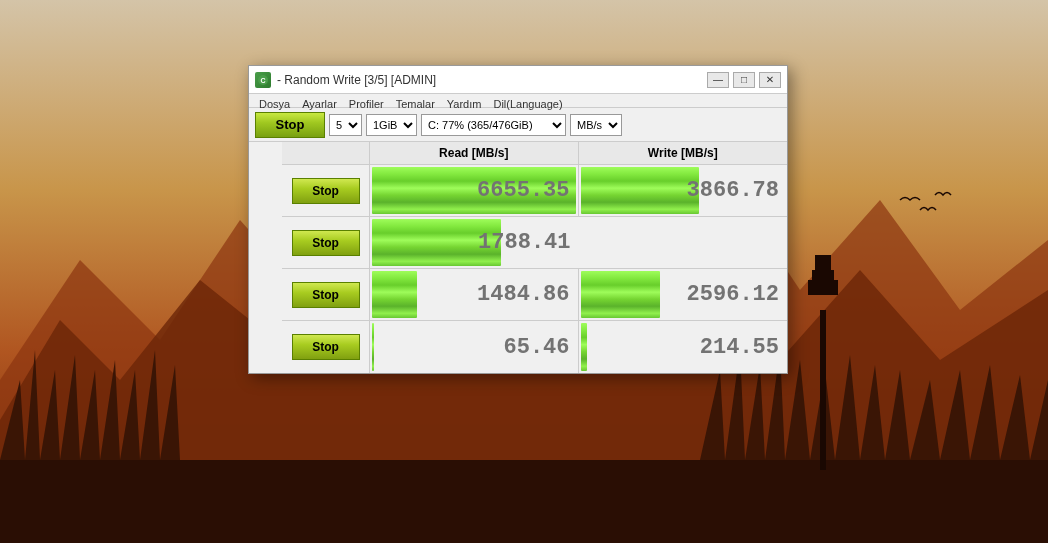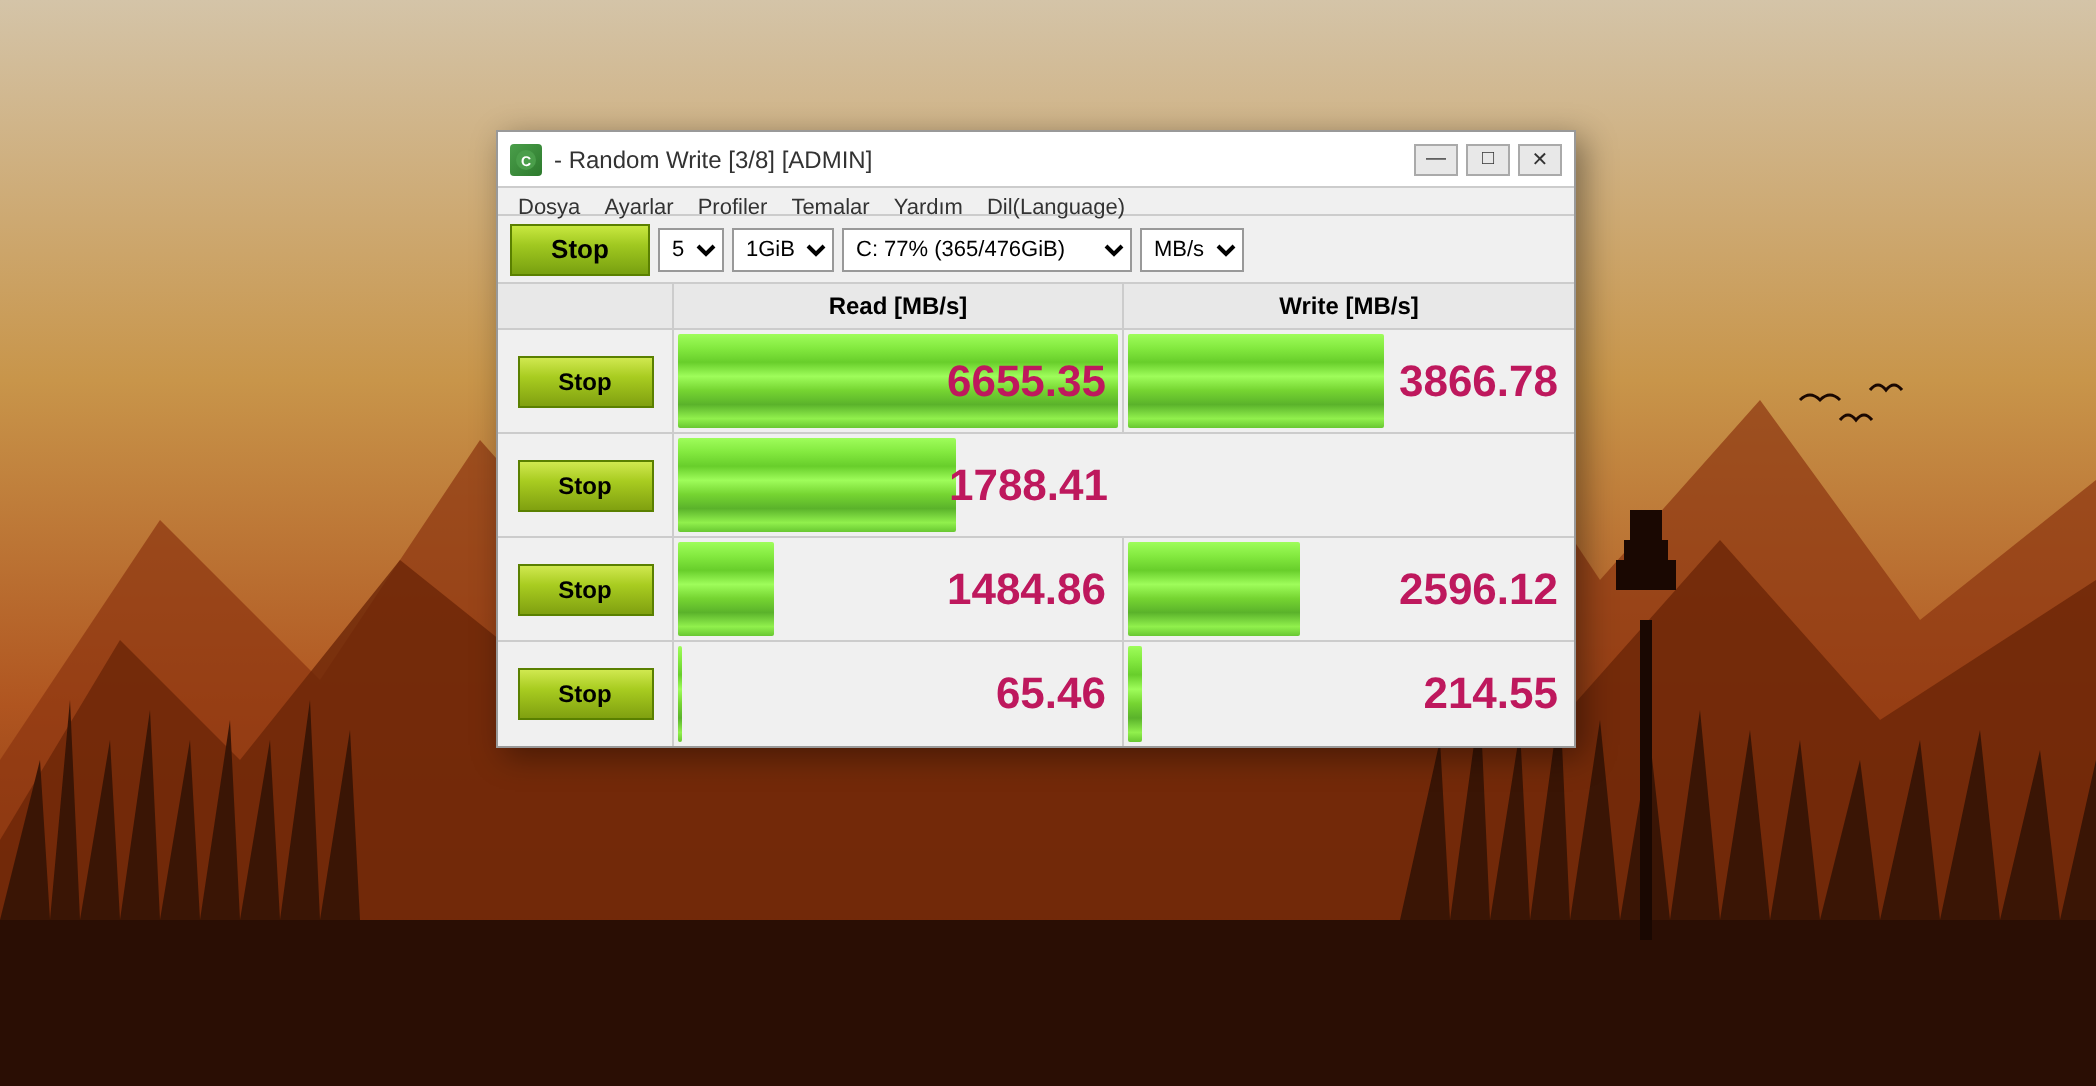--- a/index.html
+++ b/index.html
@@ -136,20 +136,21 @@
       font-size: 11px;
       border: 1px solid #999;
       background: white;
       padding: 0 2px;
     }
 
     
     .content {
       background: #f0f0f0;
       padding: 0;
+      margin-left: 33px;
     }
 
     
     .header-row {
       display: grid;
       grid-template-columns: 88px 1fr 1fr;
       border-bottom: 1px solid #ccc;
       background: #e8e8e8;
     }
 
@@ -221,22 +222,22 @@
         #80f030 90%, #50c010 100%);
       opacity: 0.85;
       border-radius: 1px;
     }
 
     .value-text {
       position: relative;
       z-index: 2;
       font-size: 22px;
       font-weight: bold;
-      color: #be185d;
-      font-family: Liberation Sans, sans-serif;
+      color: #737373;
+      font-family: Liberation Mono, monospace;
     }
 
     .value-cell:last-child { border-right: none; }
   </style>
 </head>
 <body>
 
 <div class="bg">
   <svg class="mountains" viewBox="0 0 1048 543" preserveAspectRatio="xMidYMid slice" xmlns="http://www.w3.org/2000/svg">
 
@@ -274,21 +275,21 @@
 <div class="window">
 
   <div class="title-bar">
     <div class="title-bar-left">
       <div class="title-icon">
         <svg width="12" height="12" viewBox="0 0 12 12">
           <circle cx="6" cy="6" r="5" fill="#4a9e4a"></circle>
           <text x="6" y="9" text-anchor="middle" font-size="7" fill="white" font-weight="bold">C</text>
         </svg>
       </div>
-      <span class="title-text">- Random Write [3/8] [ADMIN]</span>
+      <span class="title-text">- Random Write [3/5] [ADMIN]</span>
     </div>
     <div class="window-controls">
       <button class="win-btn">—</button>
       <button class="win-btn">□</button>
       <button class="win-btn close">✕</button>
     </div>
   </div>
 
   <div class="menu-bar">
     <span class="menu-item">Dosya</span>

